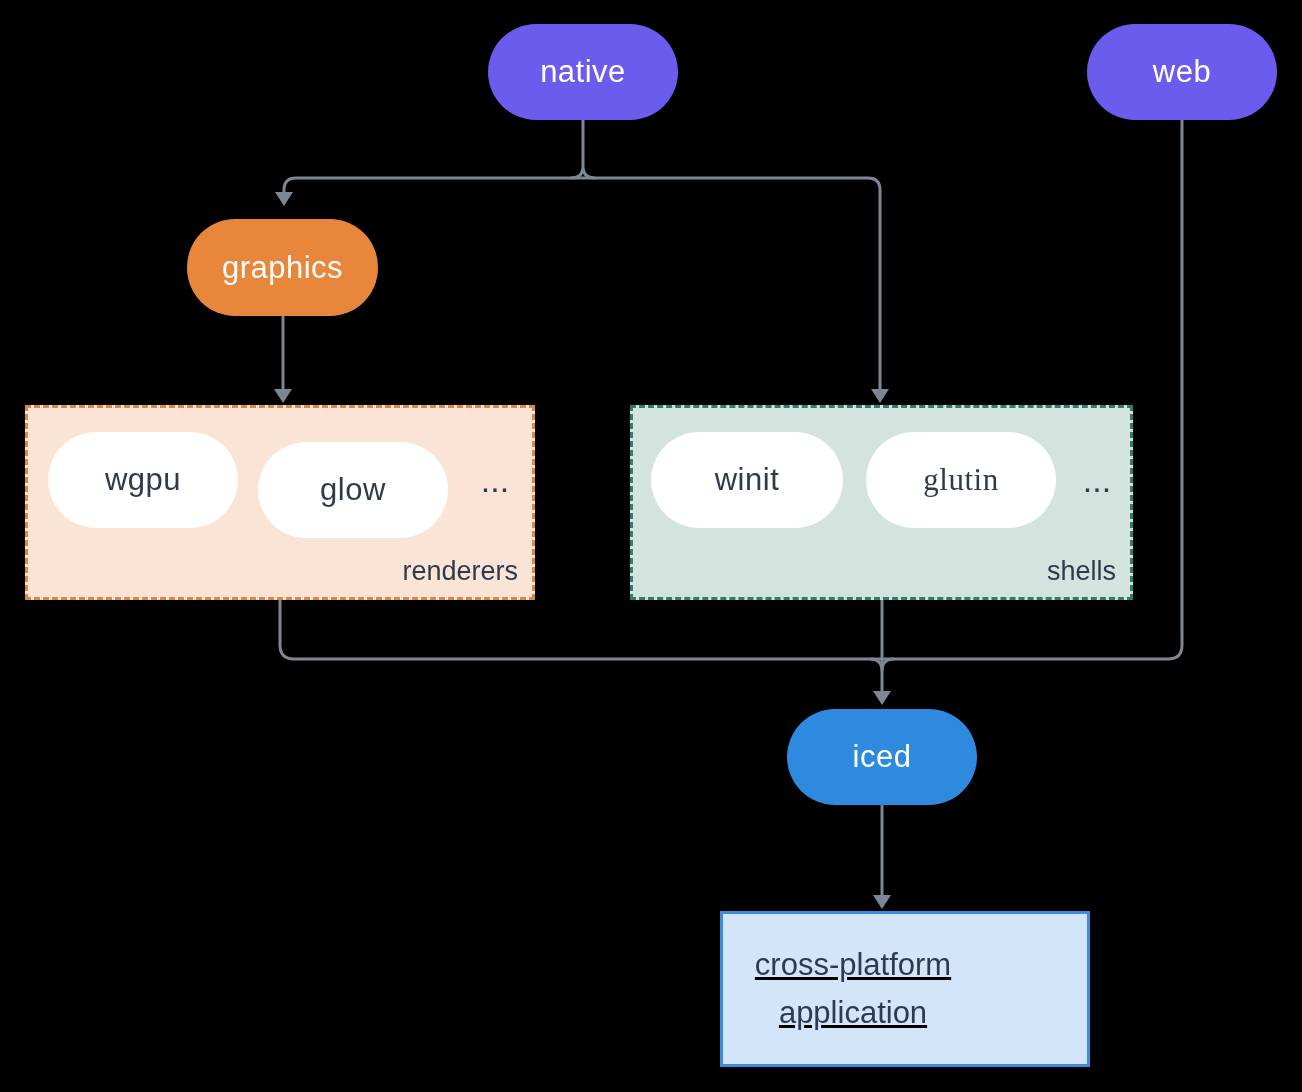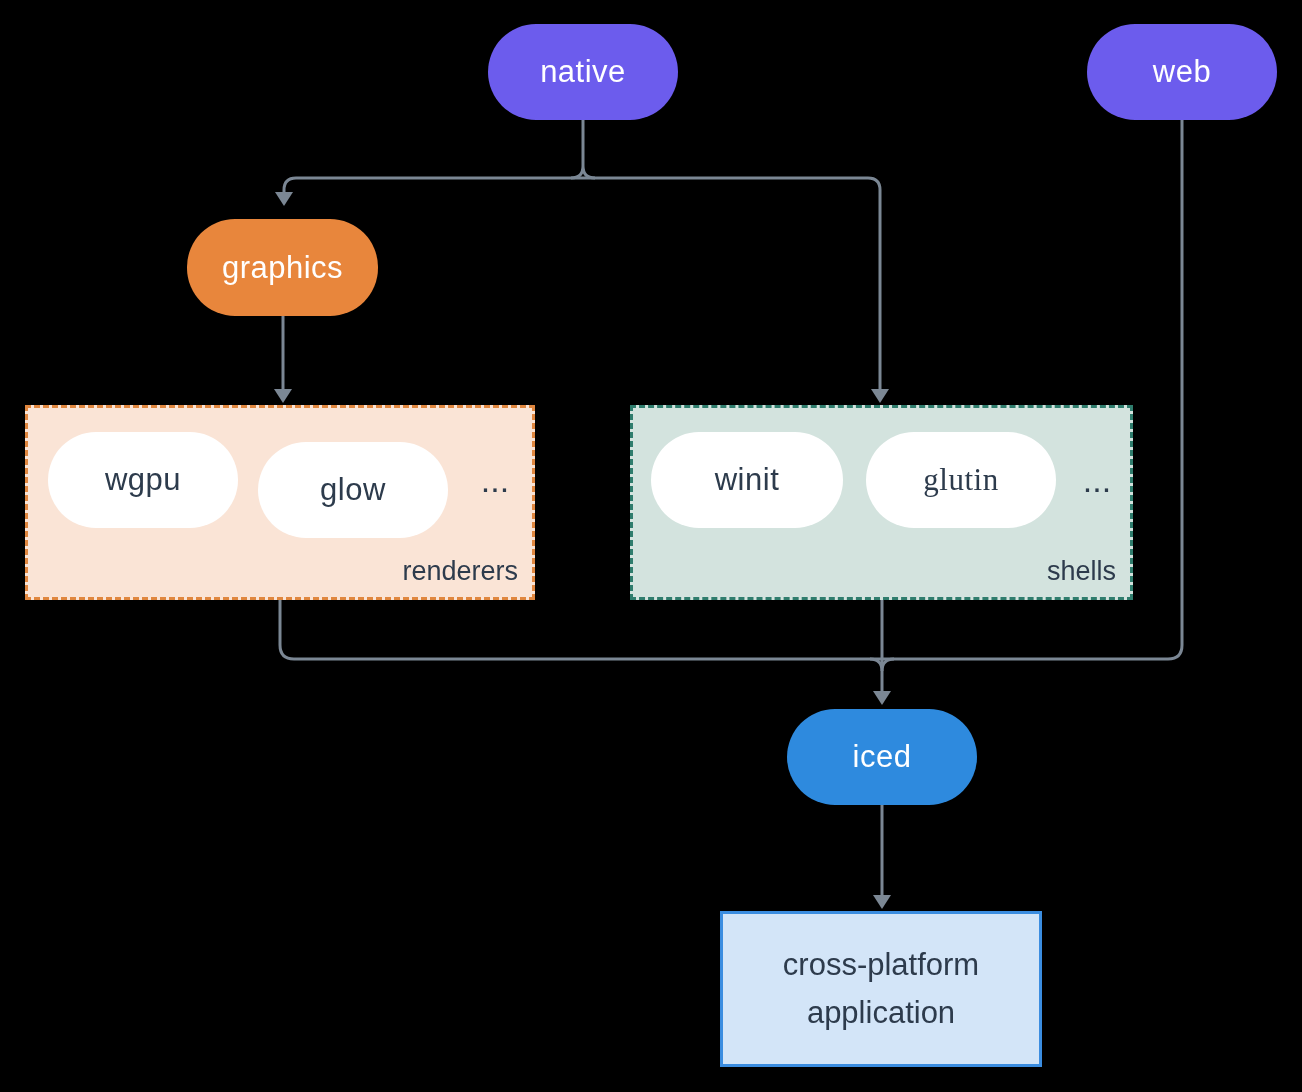--- a/index.html
+++ b/index.html
@@ -18,23 +18,23 @@
         font-size:31px;letter-spacing:0.5px;}
   .pill.purple{background:var(--purple);color:var(--pill-text);}
   .pill.orange{background:var(--orange);color:var(--pill-text);}
   .pill.blue{background:var(--blue);color:var(--pill-text);}
   .pill.white{background:#ffffff;color:var(--dark-text);}
   .group{position:absolute;border:3px dashed;box-sizing:border-box;}
   .group.renderers{background:var(--renderers-bg);border-color:var(--renderers-border);}
   .group.shells{background:var(--shells-bg);border-color:var(--shells-border);}
   .group-label{position:absolute;right:14px;bottom:10px;font-size:27px;color:var(--dark-text);margin-top:33px;}
   .dots{position:absolute;font-size:34px;color:var(--dark-text);display:flex;align-items:center;justify-content:center;}
-  .app-box{position:absolute;left:720px;top:911px;width:322px;height:156px;box-sizing:border-box;
+  .app-box{position:absolute;left:720px;top:911px;width:370px;height:156px;box-sizing:border-box;
            background:var(--app-bg);border:3px solid var(--app-border);
-           display:flex;align-items:center;justify-content:center;text-align:center;}
+           display:flex;align-items:center;text-align:center;text-decoration:underline;}
   .app-box .app-text{font-size:31px;line-height:1.55;color:var(--dark-text);width:260px;}
 </style>
 </head>
 <body>
 
 <div class="canvas">
 
   <svg class="wires" viewBox="0 0 1302 1092" xmlns="http://www.w3.org/2000/svg">
 
     <path class="wire" d="M 583 120 L 583 172 M 571 178 Q 583 178 583 166 M 595 178 Q 583 178 583 166"></path>

